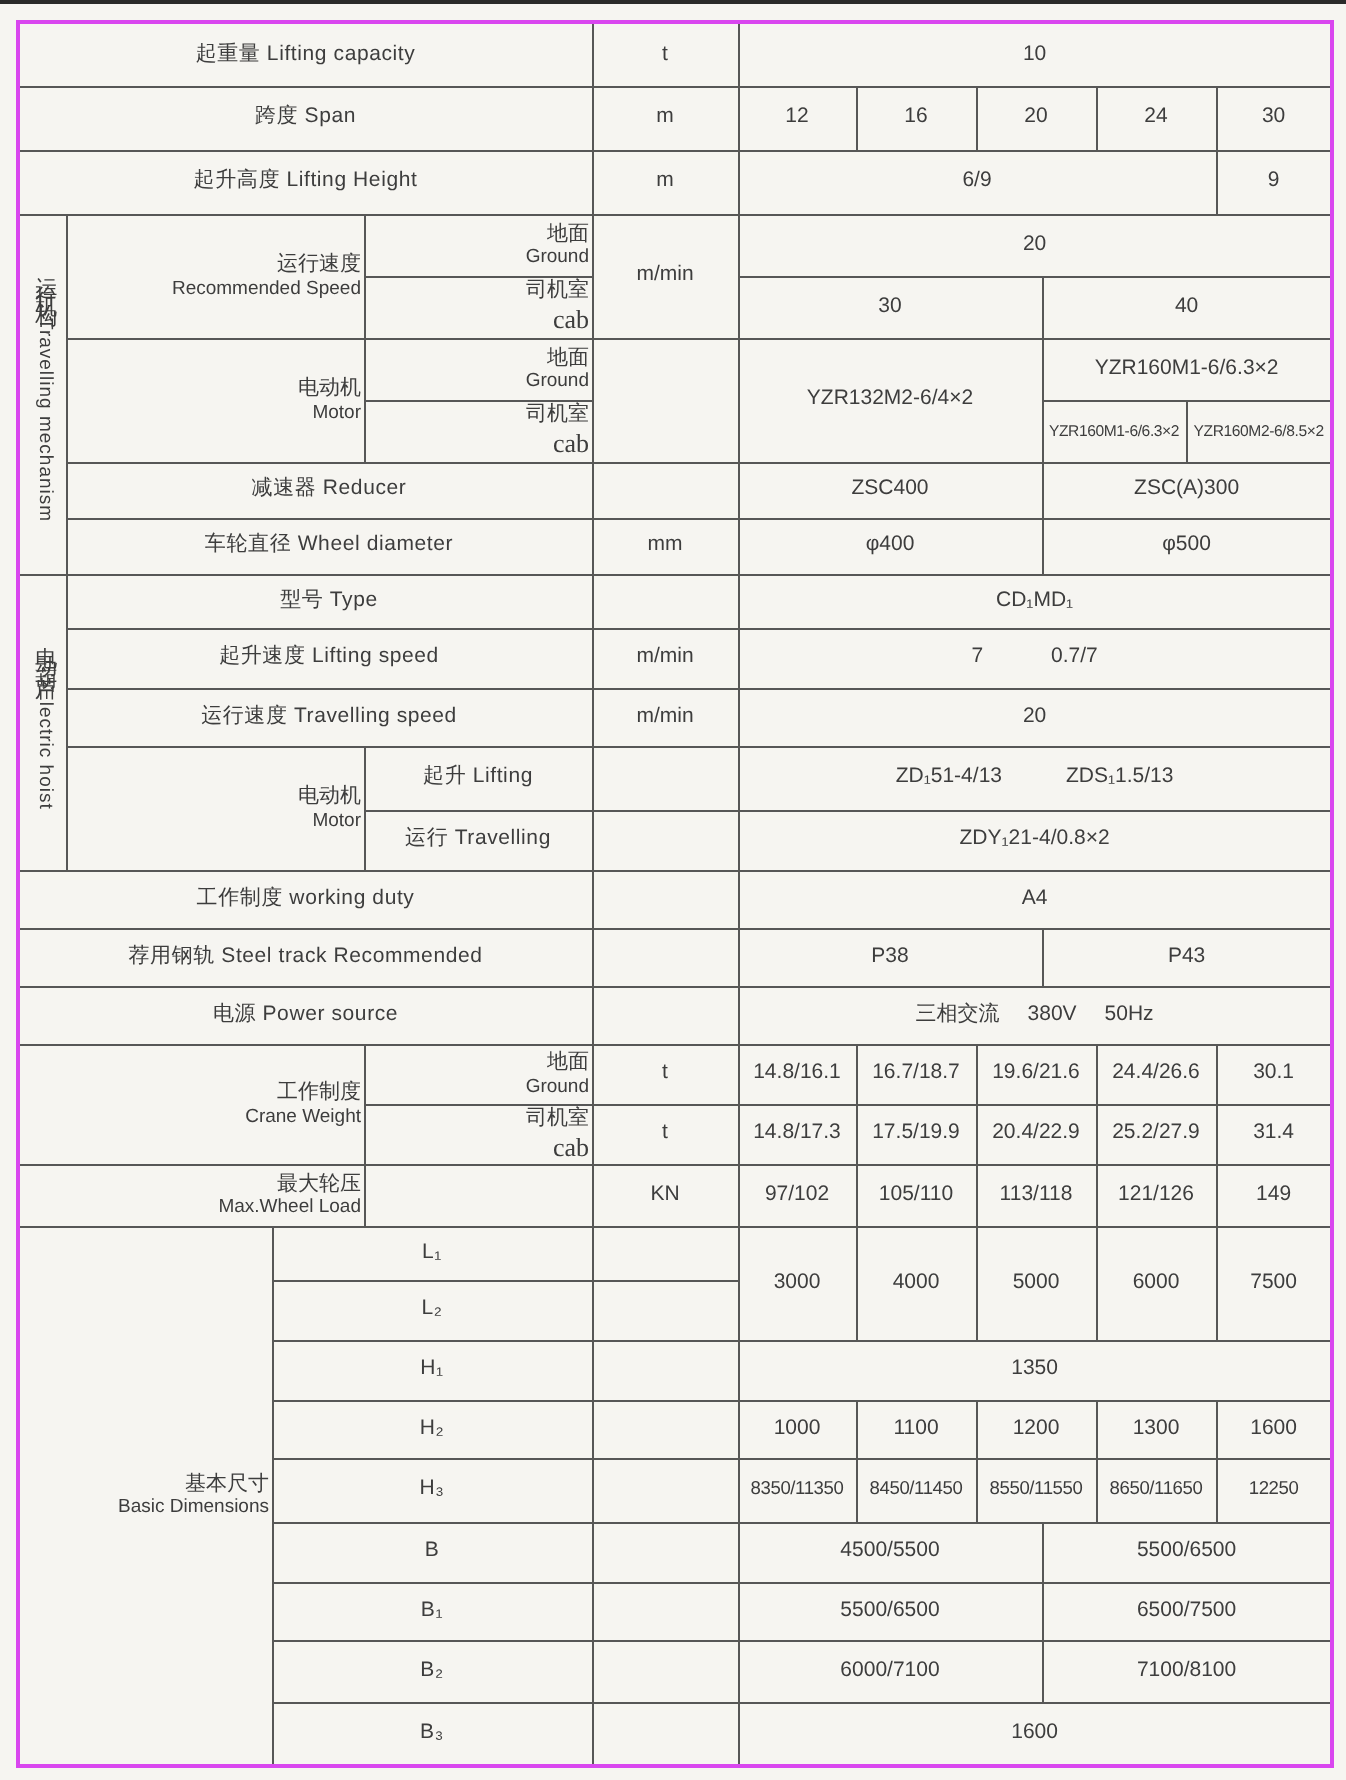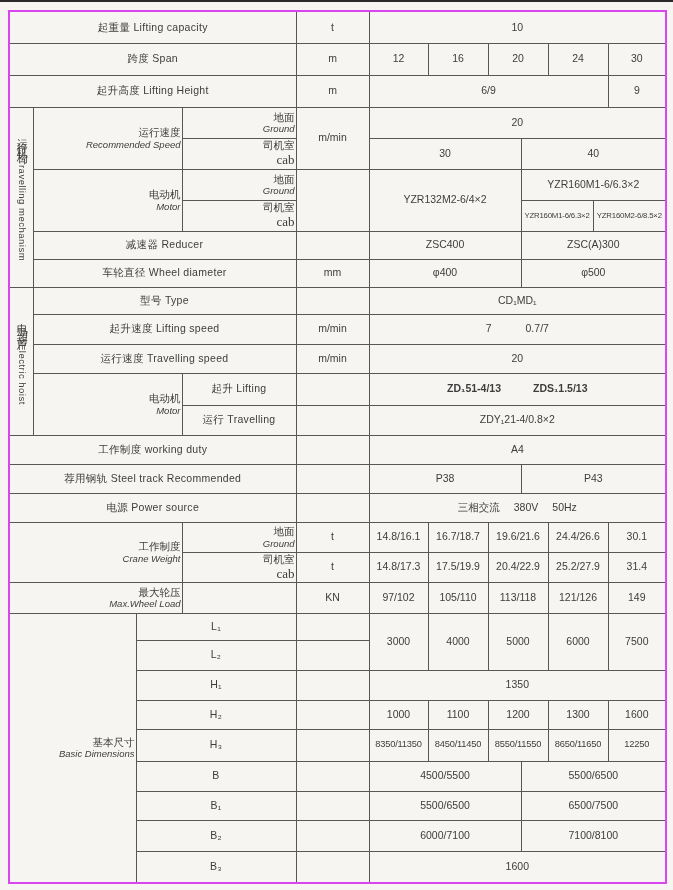--- a/index.html
+++ b/index.html
@@ -24,27 +24,27 @@
     padding:0 1px;
     text-align:center;
     vertical-align:middle;
     font-size:10.5px;
     line-height:1.25;
     overflow:hidden;
   }
   .lb{font-size:10.5px;letter-spacing:.3px;}
   .two div{line-height:1.2;text-align:right;}
   .zh{font-size:10.5px;}
-  .en{font-size:9.5px;font-style:italic;}
+  .en{font-size:9.5px;}
   .cabword{font-size:13px;line-height:1;font-family:Liberation Serif, serif;}
   .u{font-size:10.5px;}
   .v{font-size:10.5px;white-space:pre;margin-left:28px;}
   .pair{display:flex;justify-content:center;align-items:center;}
   .pair span{white-space:pre;}
-  .g28{text-align:right;}.g34{gap:34px;}.g52{gap:32px;font-weight:bold;}.g14{gap:14px;}
+  .g28{text-align:right;}.g34{gap:34px;}.g52{gap:32px;}.g14{gap:14px;}
   .vs{font-size:7.8px;letter-spacing:-0.2px;padding:0;}
   .vh3{font-size:9.3px;letter-spacing:-0.2px;}
   .cat .vtext{
     writing-mode:vertical-rl;
     text-orientation:mixed;
     display:inline-block;
     margin:0 auto;
   }
   .cat .vzh{font-size:11px;letter-spacing:5px;}
   .cat .ven{font-size:9.5px;margin-top:10px;letter-spacing:.5px;}

